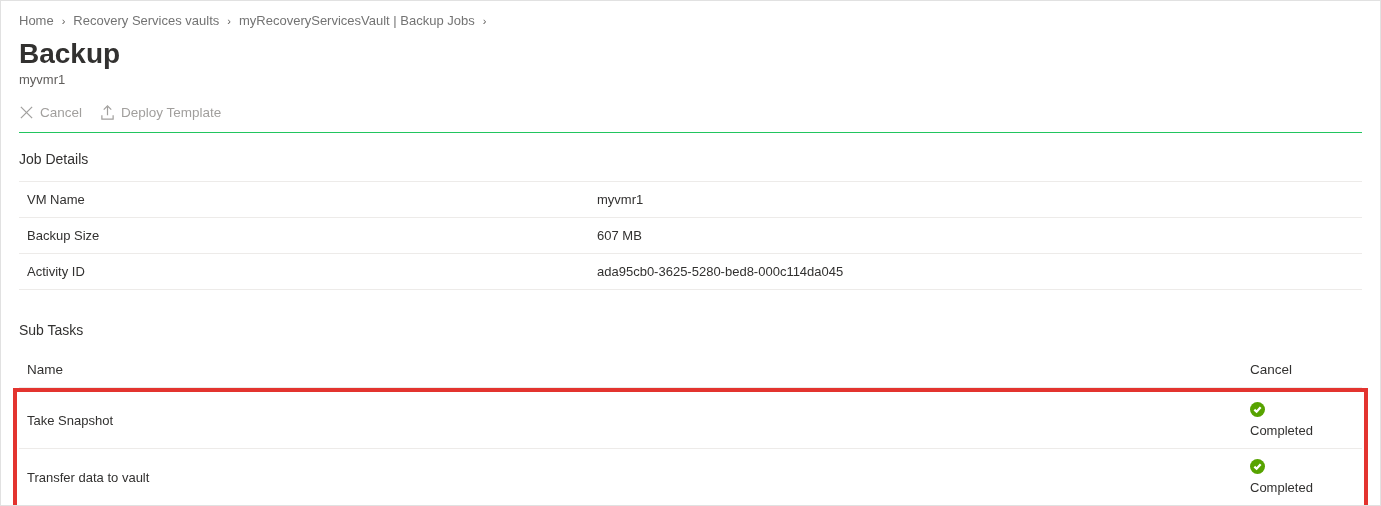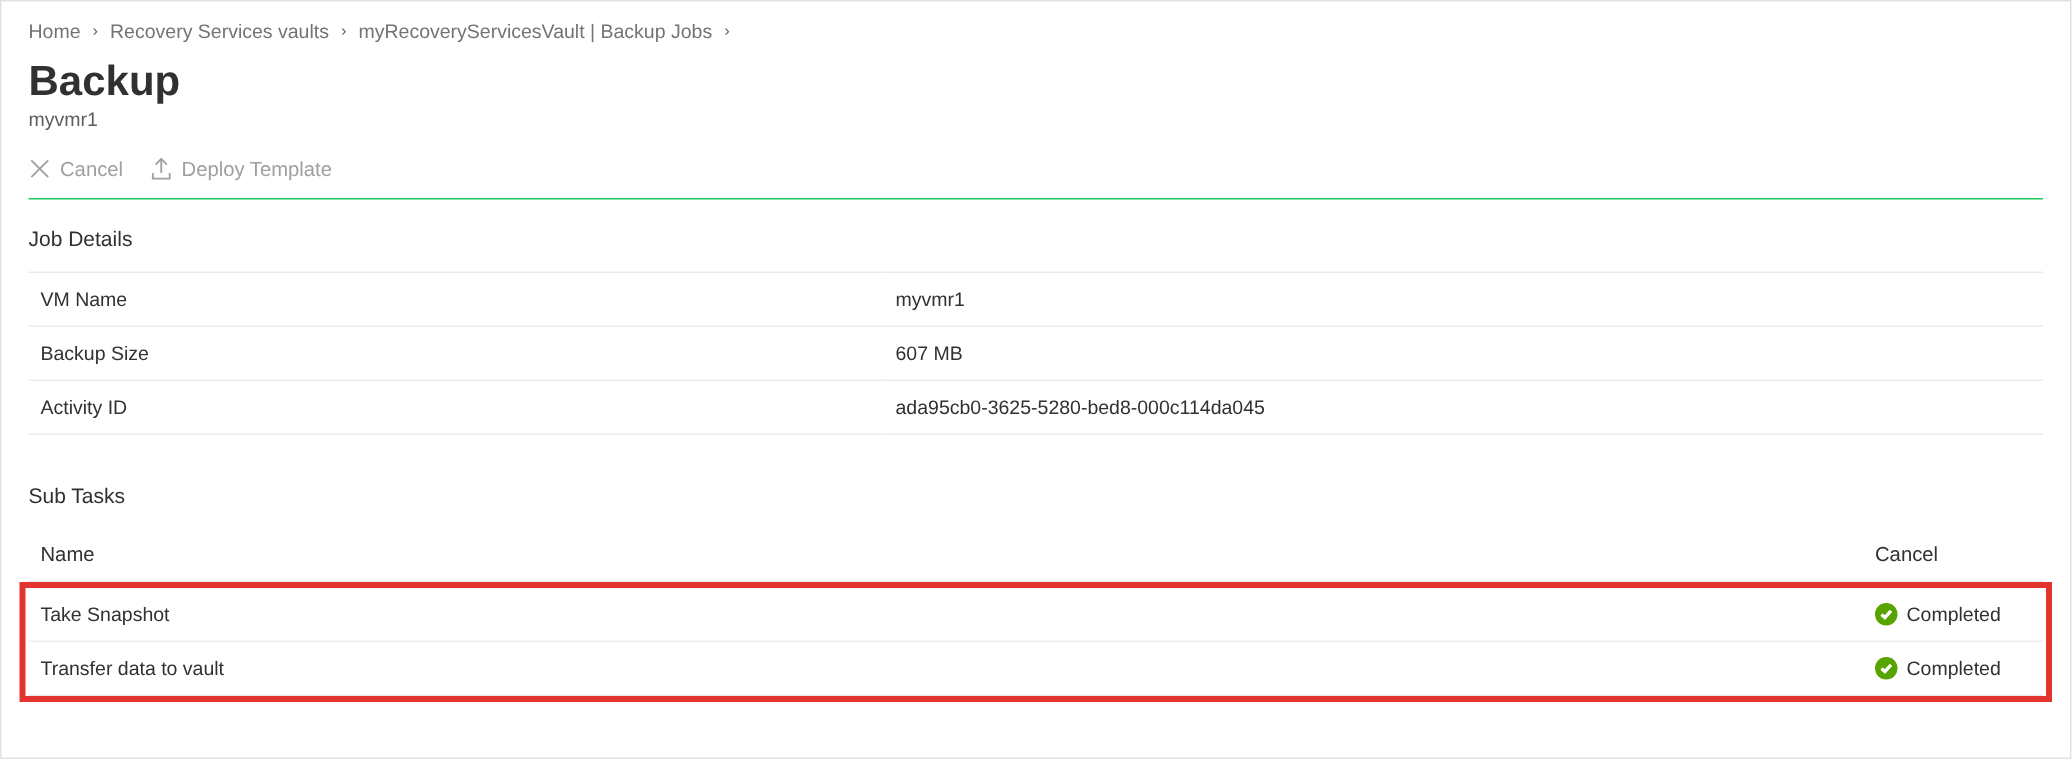--- a/index.html
+++ b/index.html
@@ -110,20 +110,21 @@
     }
     .subtasks-table td {
       padding: 10px 8px;
       font-size: 13px;
       border-bottom: 1px solid #edebe9;
     }
     .status-cell {
       display: flex;
       align-items: flex-start;
       gap: 6px;
+      flex-direction: column;
     }
     .status-icon {
       width: 15px;
       height: 15px;
       border-radius: 50%;
       background: #57a300;
       display: inline-flex;
       align-items: center;
       justify-content: center;
       flex-shrink: 0;

